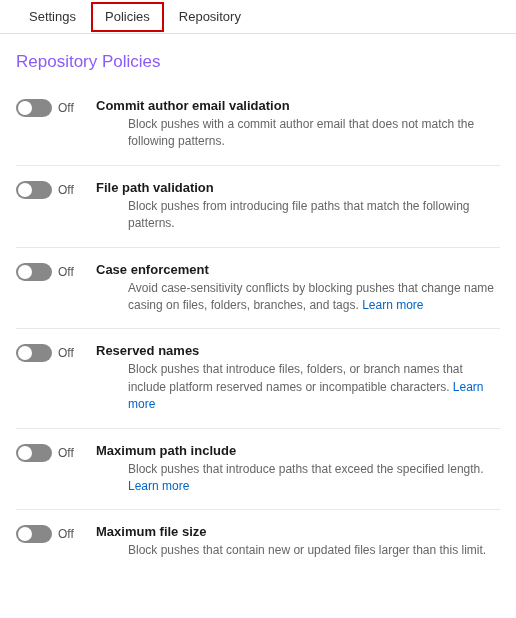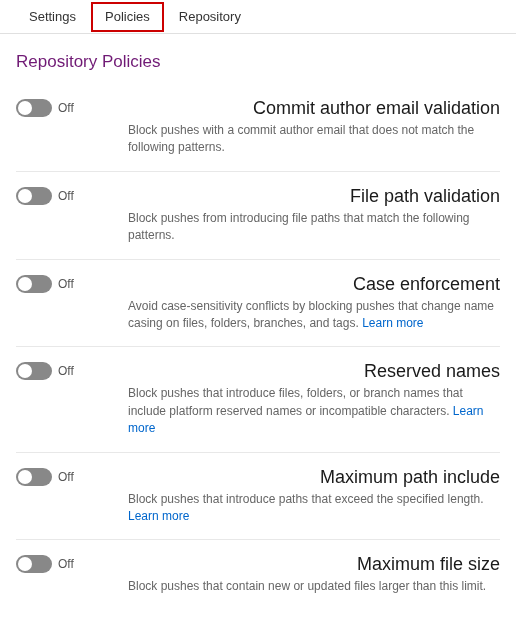--- a/index.html
+++ b/index.html
@@ -36,21 +36,21 @@
       border: 2px solid #c00;
       color: #333;
       font-weight: 400;
     }
 
     
     .page-title {
       font-size: 17px;
       font-weight: 400;
       padding: 18px 16px 12px 16px;
-      color: #701a75;
+      color: #8b5cf6;
     }
 
     
     .policy-list {
       padding: 0 16px;
     }
     .policy-item {
       display: flex;
       align-items: flex-start;
       padding: 14px 0;
@@ -93,25 +93,24 @@
       margin-left: 6px;
       font-size: 12px;
       color: #555;
     }
 
     
     .policy-content {
       flex: 1;
     }
     .policy-name {
-      font-weight: 400;
-      font-size: 18px;
+      font-weight: 700;
+      font-size: 13px;
       color: #1a1a1a;
       margin-bottom: 3px;
-      text-align: right;
     }
     .policy-desc {
       font-size: 12px;
       color: #666;
       line-height: 1.45;
       margin-left: 32px;
     }
     .policy-desc a {
       color: #0066cc;
       text-decoration: none;

